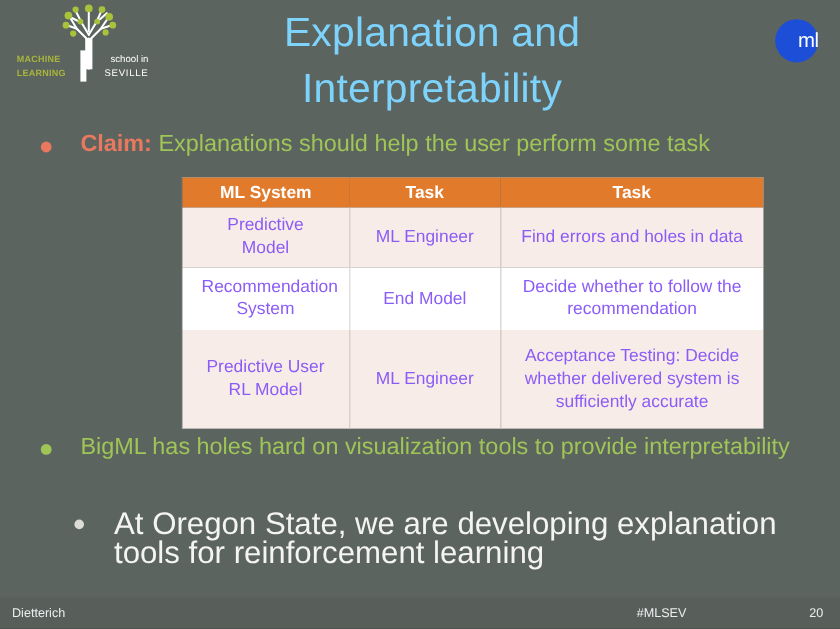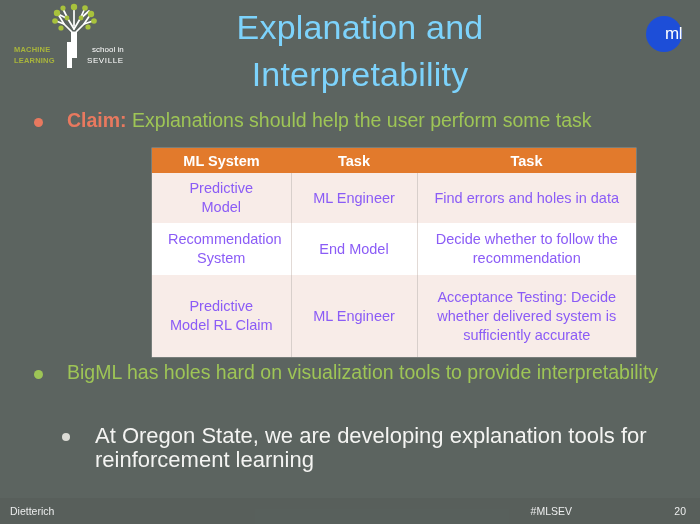--- a/index.html
+++ b/index.html
@@ -124,21 +124,21 @@
   #claim-row .dot { background: #e8795f; }
   #claim-row .btext { color: #9ec556; margin-left: 24px; }
   #claim-row .claim-label { color: #e8795f; font-weight: bold; }
 
   #bigml-row { left: 34px; top: 360px; width: 640px; }
   #bigml-row .dot { background: #9ec556; }
   #bigml-row .btext { color: #9ec556; margin-left: 24px; }
 
   #oregon-row { left: 62px; top: 424px; width: 630px; }
   #oregon-row .dot { background: #dcdcd6; width: 8px; height: 8px; margin-top: 9px; }
-  #oregon-row .btext { color: #f4f4f2; margin-left: 25px; font-size: 22px; }
+  #oregon-row .btext { color: #f4f4f2; margin-left: 25px; font-size: 26px; }
 
   
   #ml-table {
     position: absolute;
     left: 152px;
     top: 148px;
     width: 484px;
     border-collapse: collapse;
     table-layout: fixed;
     box-shadow: 0 0 0 0.5px rgba(255,255,255,0.35);
@@ -273,21 +273,21 @@
         <td>Predictive Model</td>
         <td>ML Engineer</td>
         <td>Find errors and holes in data</td>
       </tr>
       <tr class="r-white h-row-2">
         <td>Recommendation System</td>
         <td>End Model</td>
         <td>Decide whether to follow the recommendation</td>
       </tr>
       <tr class="r-pink h-row-3">
-        <td>Predictive Model RL Claim</td>
+        <td>Predictive User RL Model</td>
         <td>ML Engineer</td>
         <td>Acceptance Testing: Decide whether delivered system is sufficiently accurate</td>
       </tr>
     </tbody>
   </table>
 
   <div class="bullet-row" id="bigml-row">
     <span class="dot dot-l1"></span>
     <span class="btext">BigML has holes hard on visualization tools to provide interpretability</span>
   </div>

